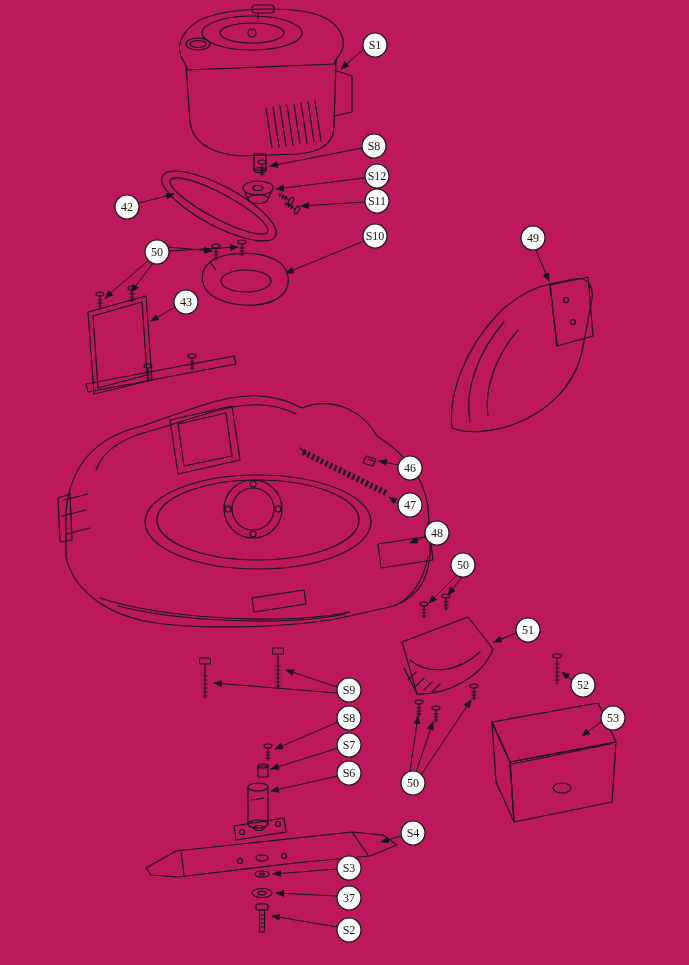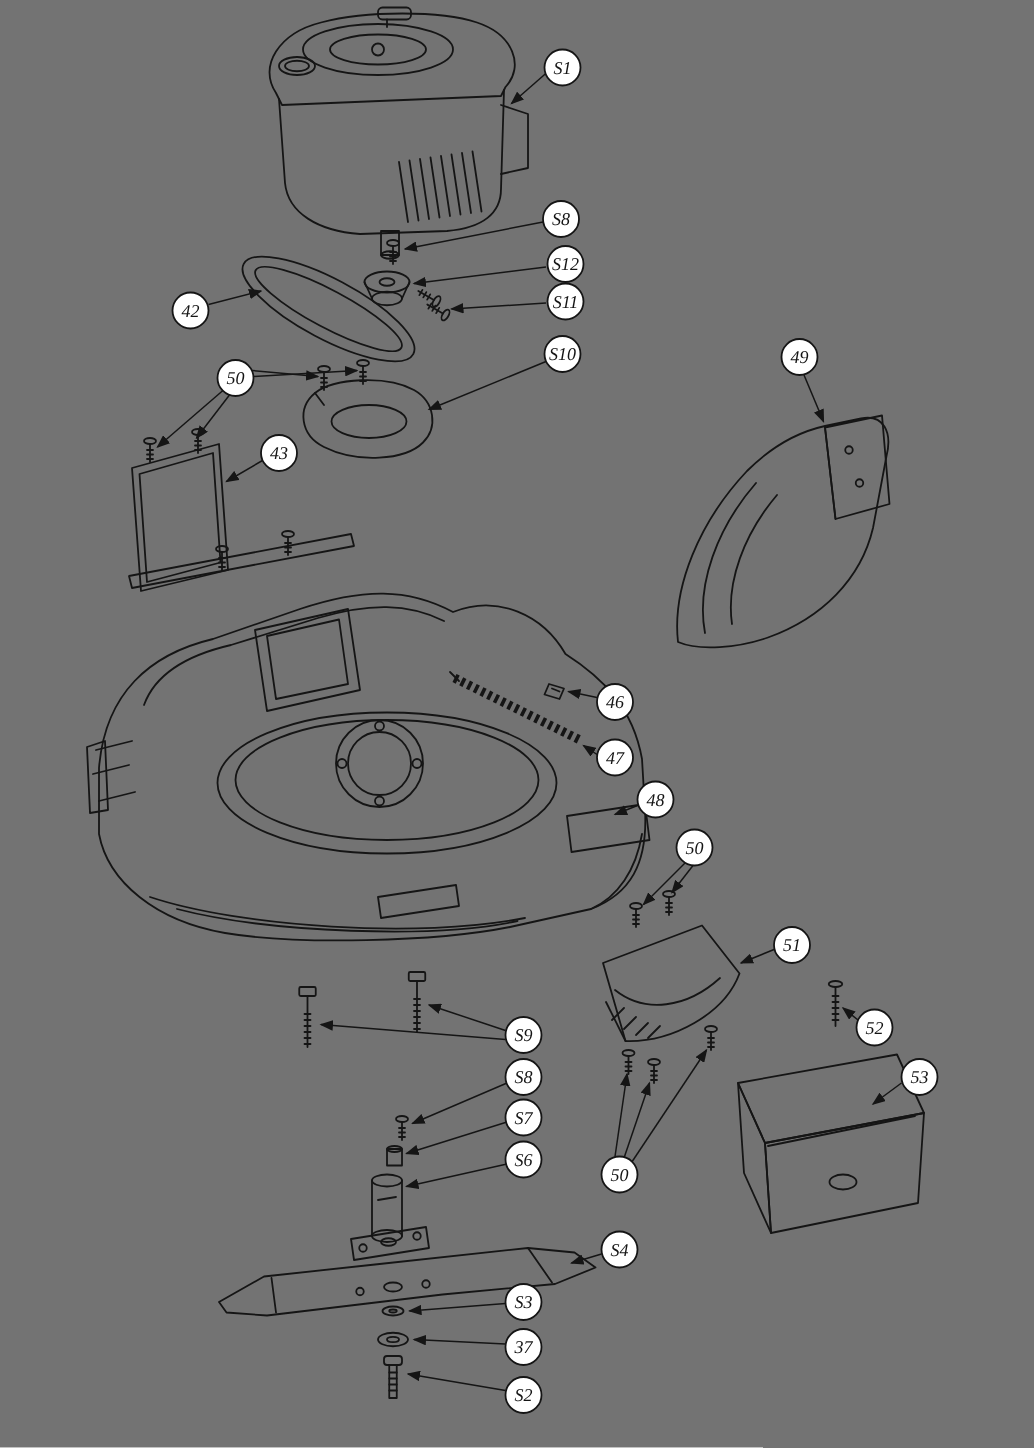--- a/index.html
+++ b/index.html
@@ -25,21 +25,21 @@
     font-size:12px;
     fill:var(--ink,#151515);
     stroke:none;
     text-anchor:middle;
   }
   .leader{stroke:var(--ink,#151515);stroke-width:1;fill:none;}
 </style>
 </head>
 <body>
 
-<div class="page" style="background: #737373; font-style: italic;">
+<div class="page" style="background: #be185d;">
   <svg viewBox="0 0 689 965" xmlns="http://www.w3.org/2000/svg">
     <defs>
       <marker id="arrowhead" markerWidth="9" markerHeight="7" refX="8" refY="3.5" orient="auto">
         <path d="M0,0 L9,3.5 L0,7 Z" fill="#151515" stroke="none"></path>
       </marker>
       <g id="sym-screw">
         <ellipse cx="0" cy="0" rx="4" ry="2"></ellipse>
         <line x1="0" y1="2" x2="0" y2="14"></line>
         <line x1="-2" y1="6" x2="2" y2="6"></line>
         <line x1="-2" y1="9" x2="2" y2="9"></line>

